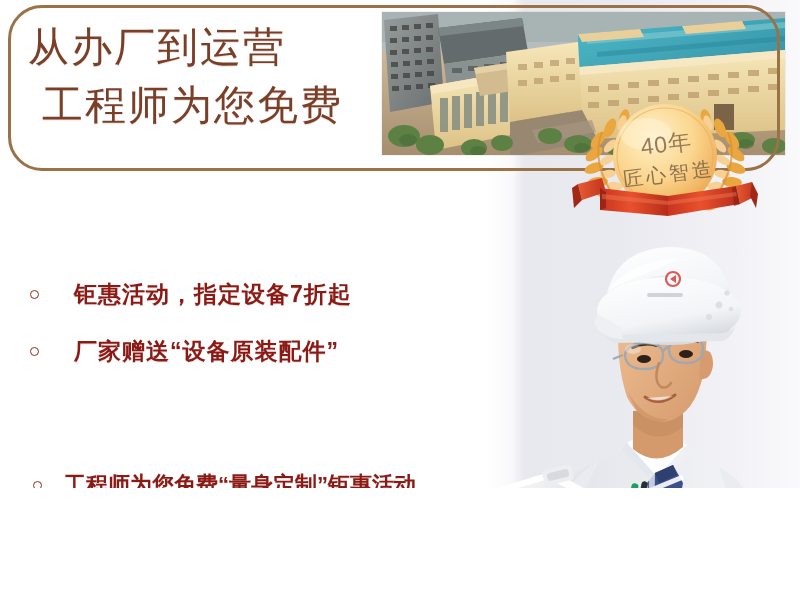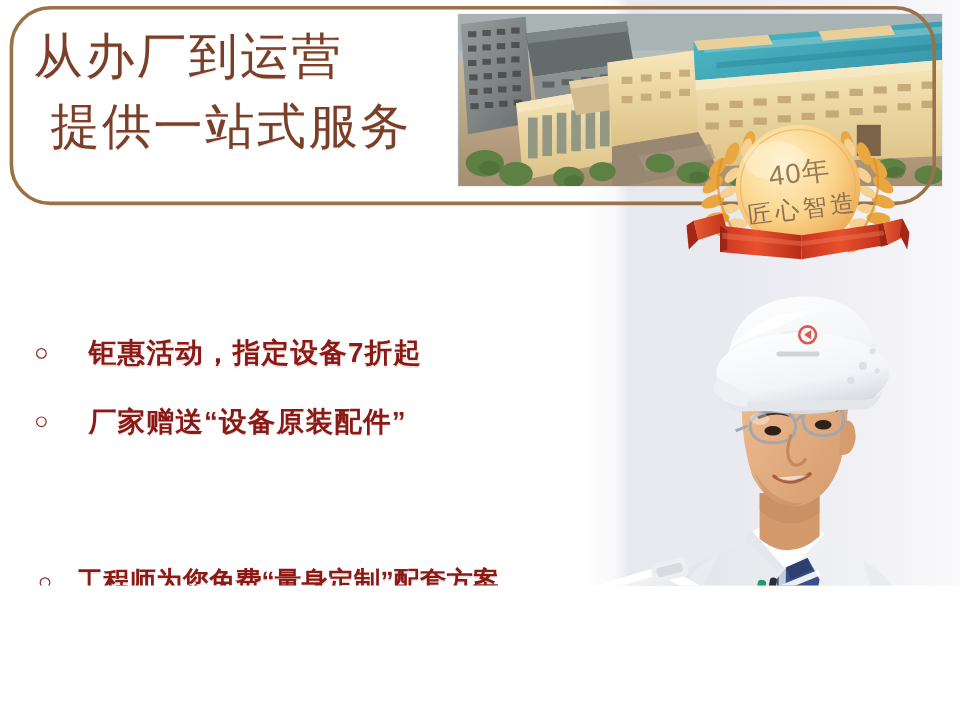--- a/index.html
+++ b/index.html
@@ -273,21 +273,21 @@
       </g>
 
       <rect x="0" y="0" width="403" height="143" fill="#ffb86b" opacity=".10"></rect>
     </svg>
   </div>
 
   <div class="frame"></div>
 
   <div class="headline">
     <span>从办厂到运营</span>
-    <span class="l2">提供一站式服务</span>
+    <span class="l2">工程师为您免费</span>
   </div>
 
   <div class="badge">
     <svg viewBox="0 0 186 140" aria-hidden="true">
       <defs>
         <radialGradient id="discG" cx="38%" cy="32%" r="72%">
           <stop offset="0" stop-color="#fff0c9"></stop>
           <stop offset="55%" stop-color="#fbd790"></stop>
           <stop offset="100%" stop-color="#eeac55"></stop>
         </radialGradient>
@@ -368,21 +368,21 @@
     <div class="bullet b1">
       <span class="dot"></span>
       <span class="btxt">钜惠活动，指定设备7折起</span>
     </div>
     <div class="bullet b2">
       <span class="dot"></span>
       <span class="btxt">厂家赠送“设备原装配件”</span>
     </div>
     <div class="bullet b3">
       <span class="dot"></span>
-      <span class="btxt">工程师为您免费“量身定制”配套方案</span>
+      <span class="btxt">工程师为您免费“量身定制”钜惠活动</span>
     </div>
   </div>
 
   <div class="person">
     <svg viewBox="0 0 313 385" aria-hidden="true">
       <defs>
         <linearGradient id="shirtG" x1="0" y1="0" x2="1" y2="0">
           <stop offset="0" stop-color="#dfe2e7"></stop>
           <stop offset="30" stop-color="#f4f6f8"></stop>
           <stop offset="1" stop-color="#ffffff"></stop>

